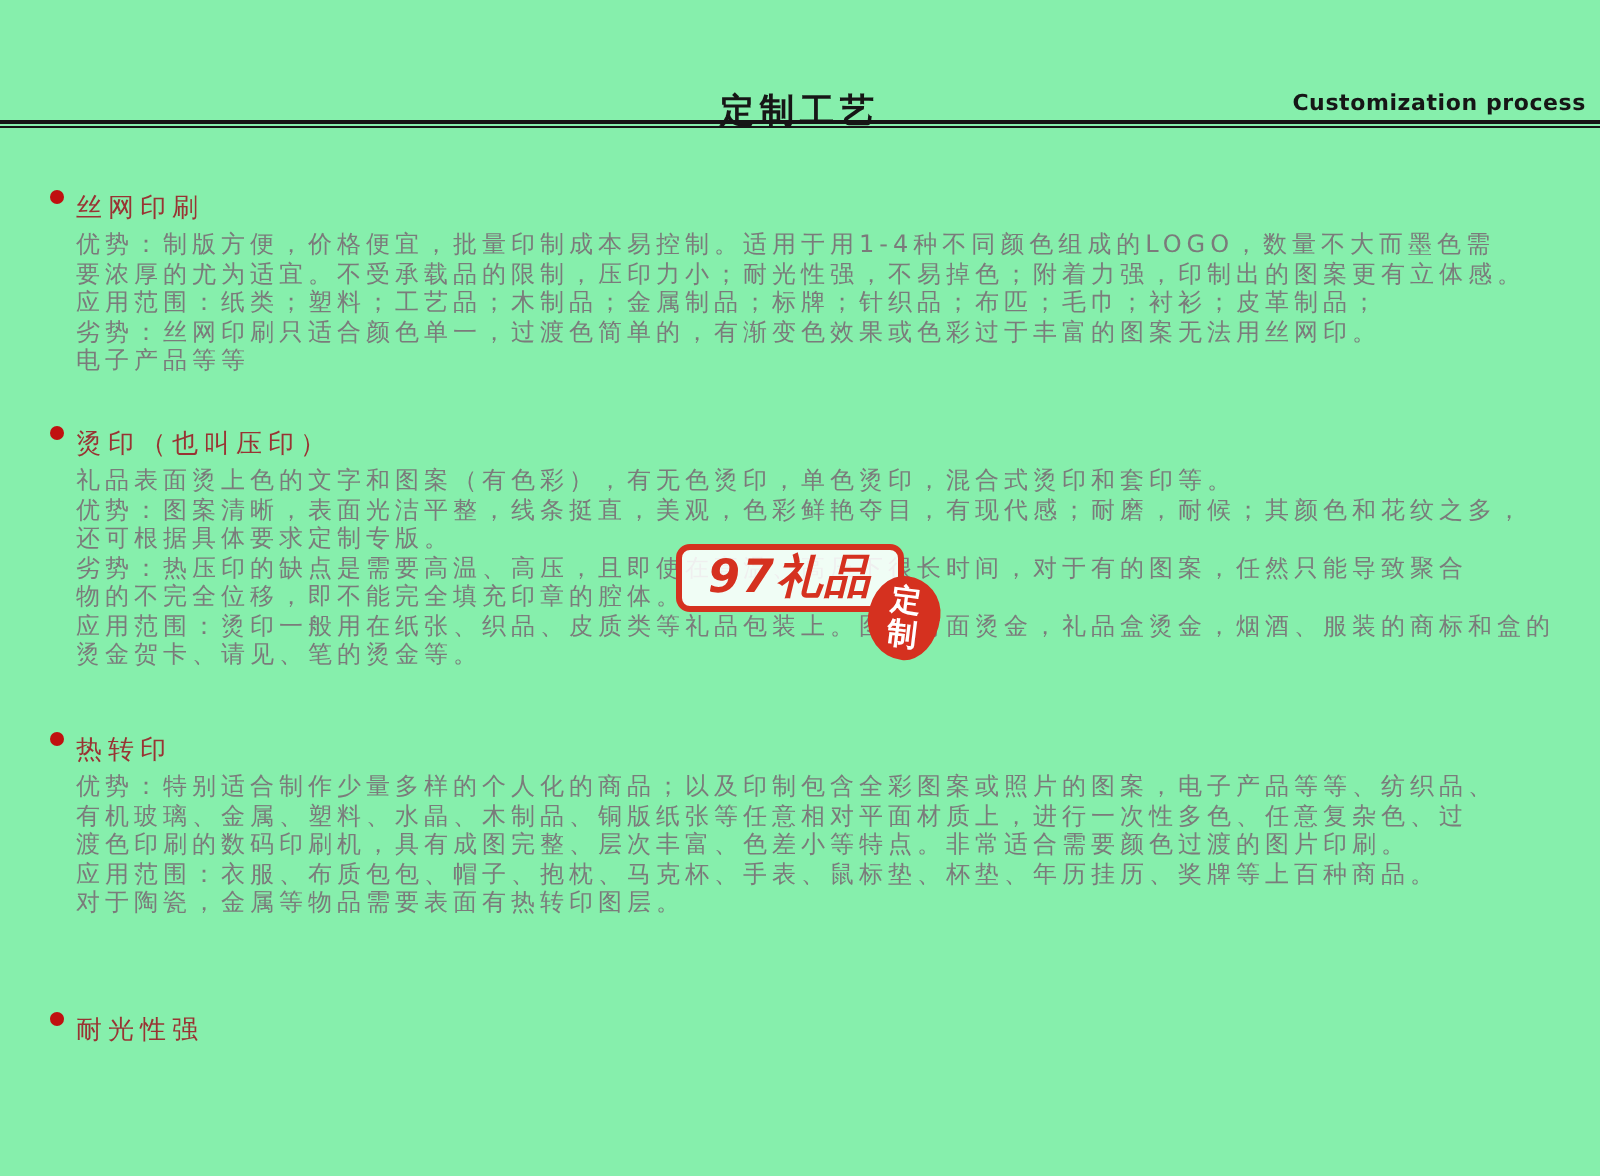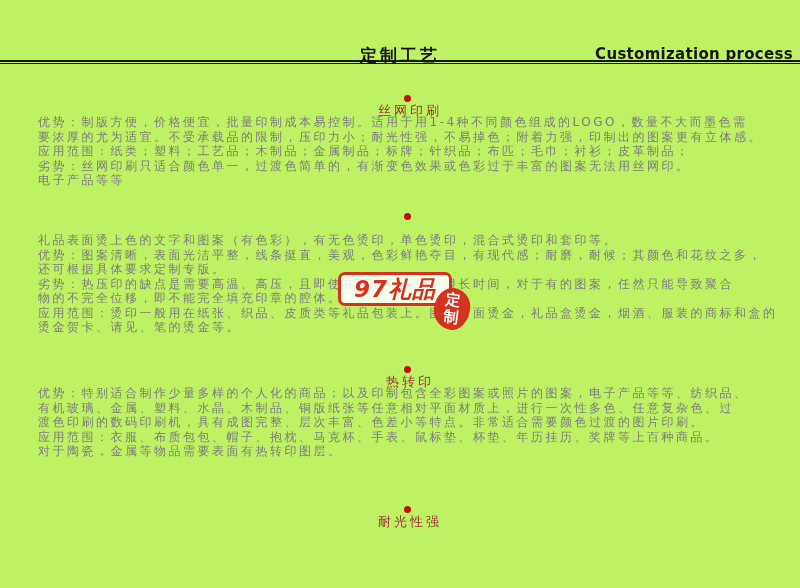--- a/index.html
+++ b/index.html
@@ -1,34 +1,34 @@
 <!DOCTYPE html>
 <html style="--header-text: #161616; --bullet: #c01010; --section-title: #993333; --body-text: #7b7b7b; --watermark: #d5311f;"><head>
 <meta charset="utf-8">
 <style>
   html,body{margin:0;padding:0;background:#fff;}
-  .page{position:relative;width:800px;height:588px;background:#bef264;overflow:hidden;
+  .page{position:relative;width:800px;height:588px;background:#86efac;overflow:hidden;
         font-family:"DejaVu Sans",sans-serif;}
 
   
   .page-title{position:absolute;top:33px;left:0;width:100%;text-align:center;
               font-size:17px;font-weight:bold;letter-spacing:3px;color:var(--header-text,#161616);}
-  .page-subtitle{position:absolute;top:45px;right:7px;font-size:15px;font-weight:bold;
+  .page-subtitle{position:absolute;top:45px;right:7px;font-size:11px;font-weight:bold;
                  letter-spacing:.3px;color:var(--header-text,#161616);}
   .rule{position:absolute;top:60px;left:0;width:800px;height:1px;
         border-top:2px solid var(--header-text,#161616);
         border-bottom:1px solid var(--header-text,#161616);}
 
   
   .section{position:absolute;left:25px;width:770px;}
   .section:nth-of-type(1){top:95px}
   .section:nth-of-type(2){top:213px}
   .section:nth-of-type(3){top:366px}
   .section:nth-of-type(4){top:506px}
-  .sec-head{display:flex;align-items:center;height:15px;flex-direction:column;}
+  .sec-head{display:flex;height:15px;}
   .bullet{width:7px;height:7px;border-radius:50%;background:var(--bullet,#c01010);
           margin-right:6px;flex:0 0 auto;}
   .sec-title{font-size:13px;letter-spacing:3px;color:var(--section-title,#993333);}
   .sec-body{margin-top:5px;padding-left:13px;}
   .sec-body .line{font-size:12px;line-height:14.5px;letter-spacing:2.5px;
                   color:var(--body-text,#7b7b7b);white-space:nowrap;}
 
   
   .wm{position:absolute;left:0;top:0;width:0;height:0;z-index:5;}
   .wm-badge{position:absolute;left:338px;top:272px;width:108px;height:28px;
@@ -63,20 +63,21 @@
           <div class="line">要浓厚的尤为适宜。不受承载品的限制，压印力小；耐光性强，不易掉色；附着力强，印制出的图案更有立体感。</div>
           <div class="line">应用范围：纸类；塑料；工艺品；木制品；金属制品；标牌；针织品；布匹；毛巾；衬衫；皮革制品；</div>
           <div class="line">劣势：丝网印刷只适合颜色单一，过渡色简单的，有渐变色效果或色彩过于丰富的图案无法用丝网印。</div>
           <div class="line">电子产品等等</div>
         </div>
   </section>
 
   <section class="section">
     <div class="sec-head">
       <span class="bullet"></span>
+      <span class="sec-title">烫印（也叫压印）</span>
     </div>
     <div class="sec-body">
           <div class="line">礼品表面烫上色的文字和图案（有色彩），有无色烫印，单色烫印，混合式烫印和套印等。</div>
           <div class="line">优势：图案清晰，表面光洁平整，线条挺直，美观，色彩鲜艳夺目，有现代感；耐磨，耐候；其颜色和花纹之多，</div>
           <div class="line">还可根据具体要求定制专版。</div>
           <div class="line">劣势：热压印的缺点是需要高温、高压，且即使在高温、高压下很长时间，对于有的图案，任然只能导致聚合</div>
           <div class="line">物的不完全位移，即不能完全填充印章的腔体。</div>
           <div class="line">应用范围：烫印一般用在纸张、织品、皮质类等礼品包装上。图书封面烫金，礼品盒烫金，烟酒、服装的商标和盒的</div>
           <div class="line">烫金贺卡、请见、笔的烫金等。</div>
         </div>

